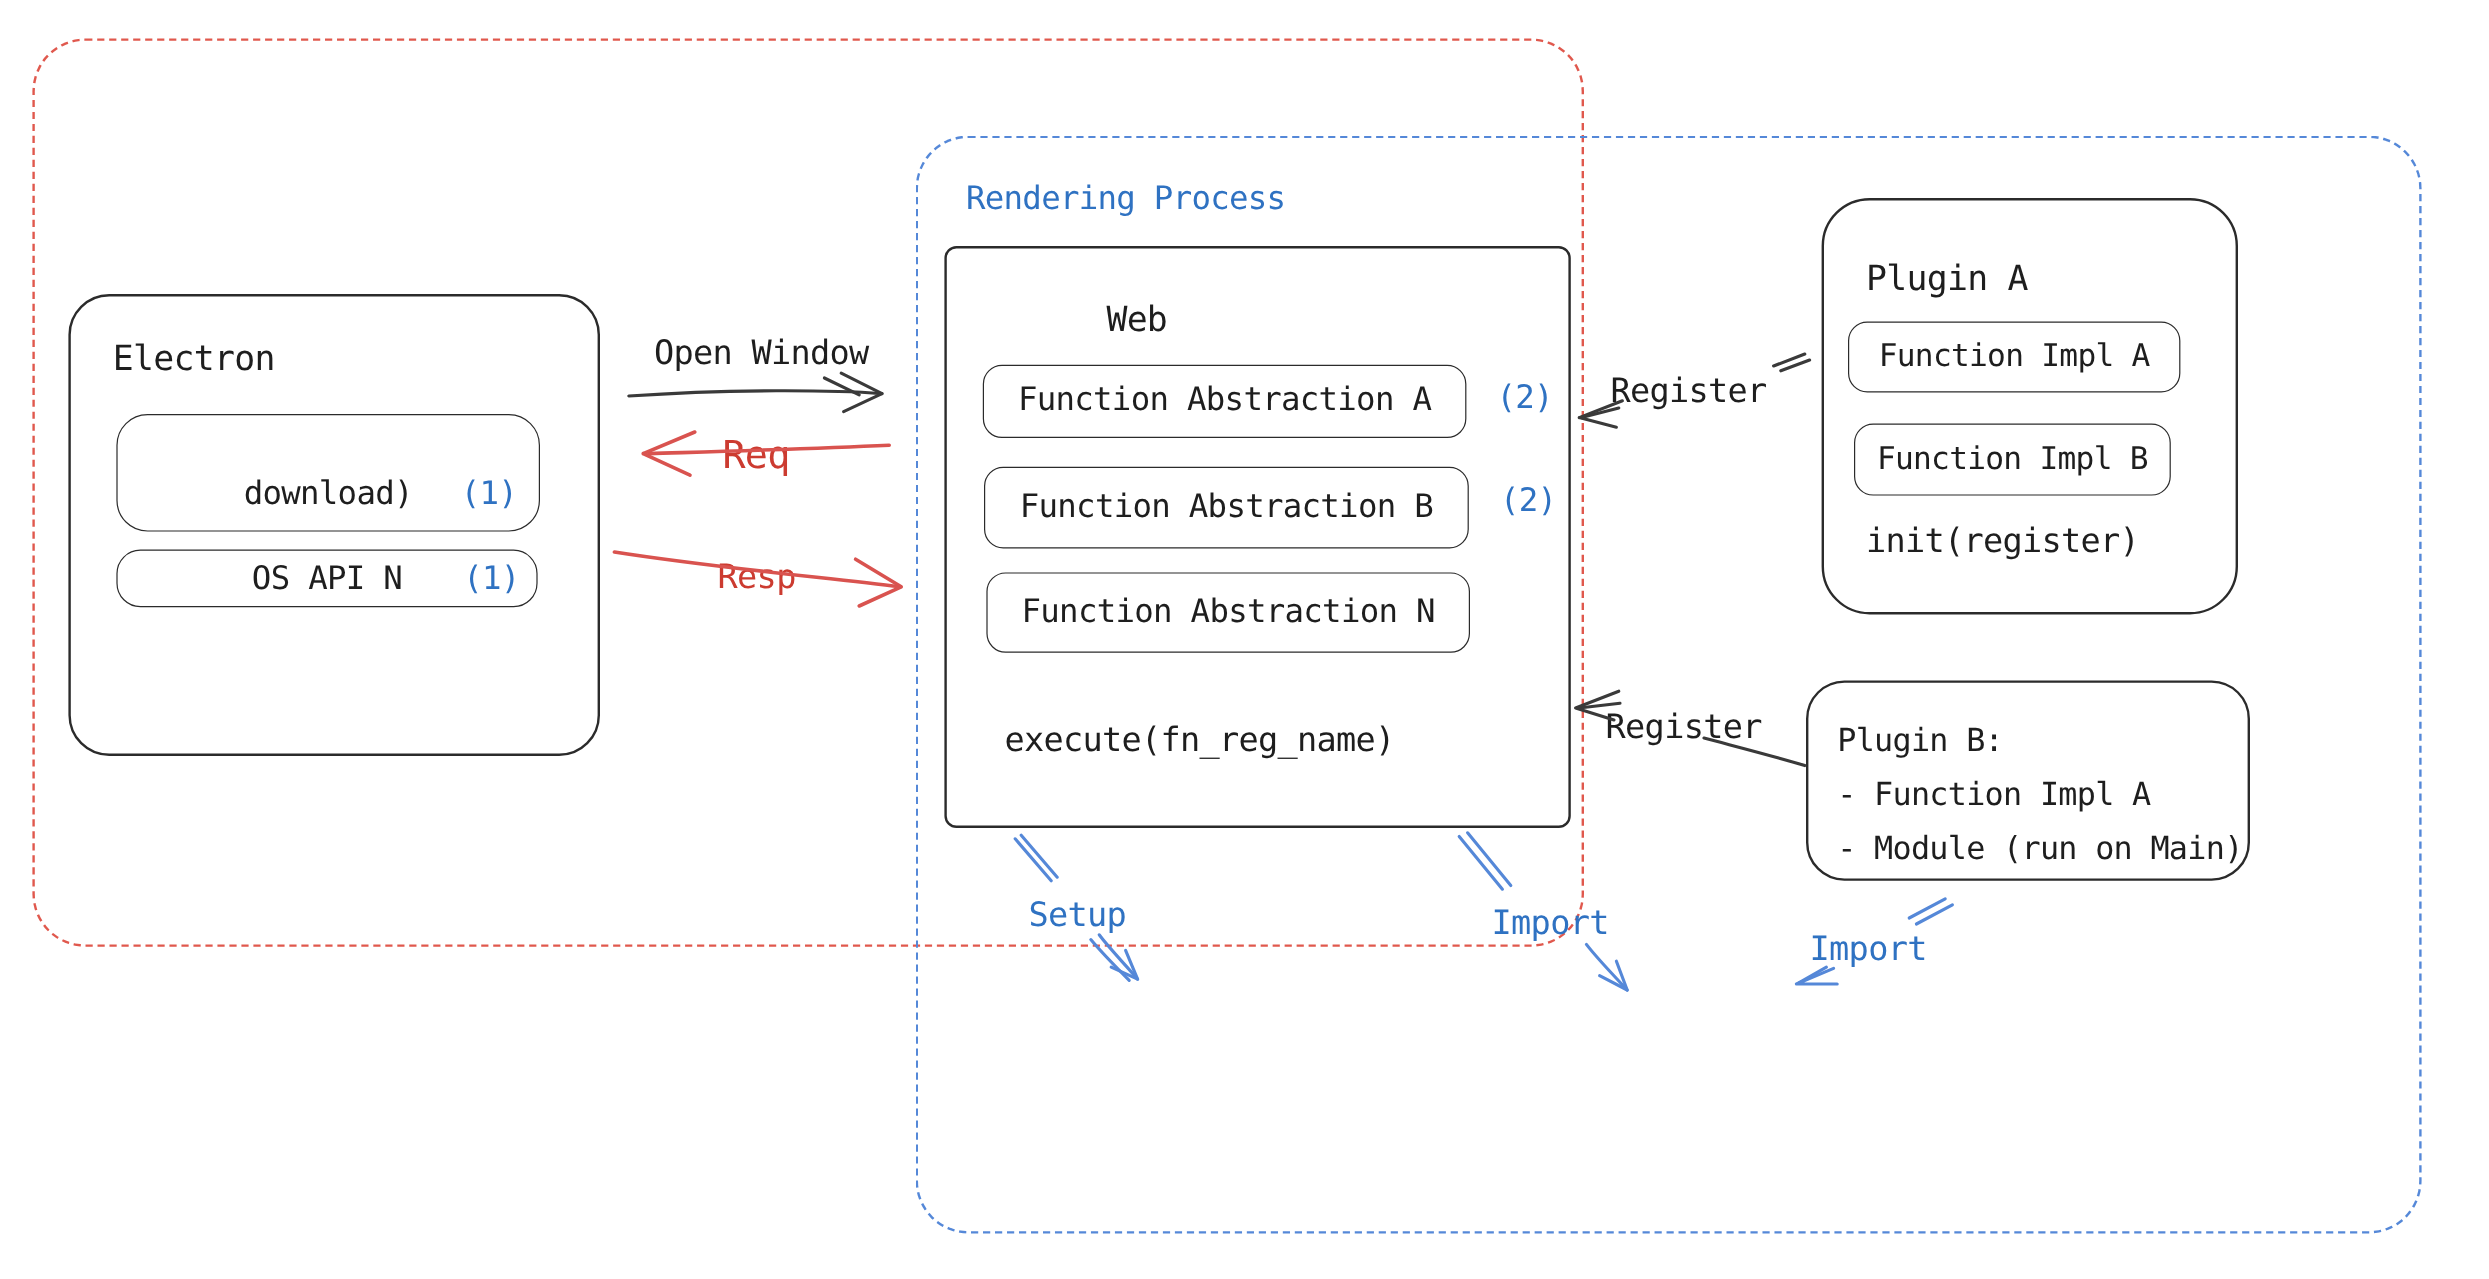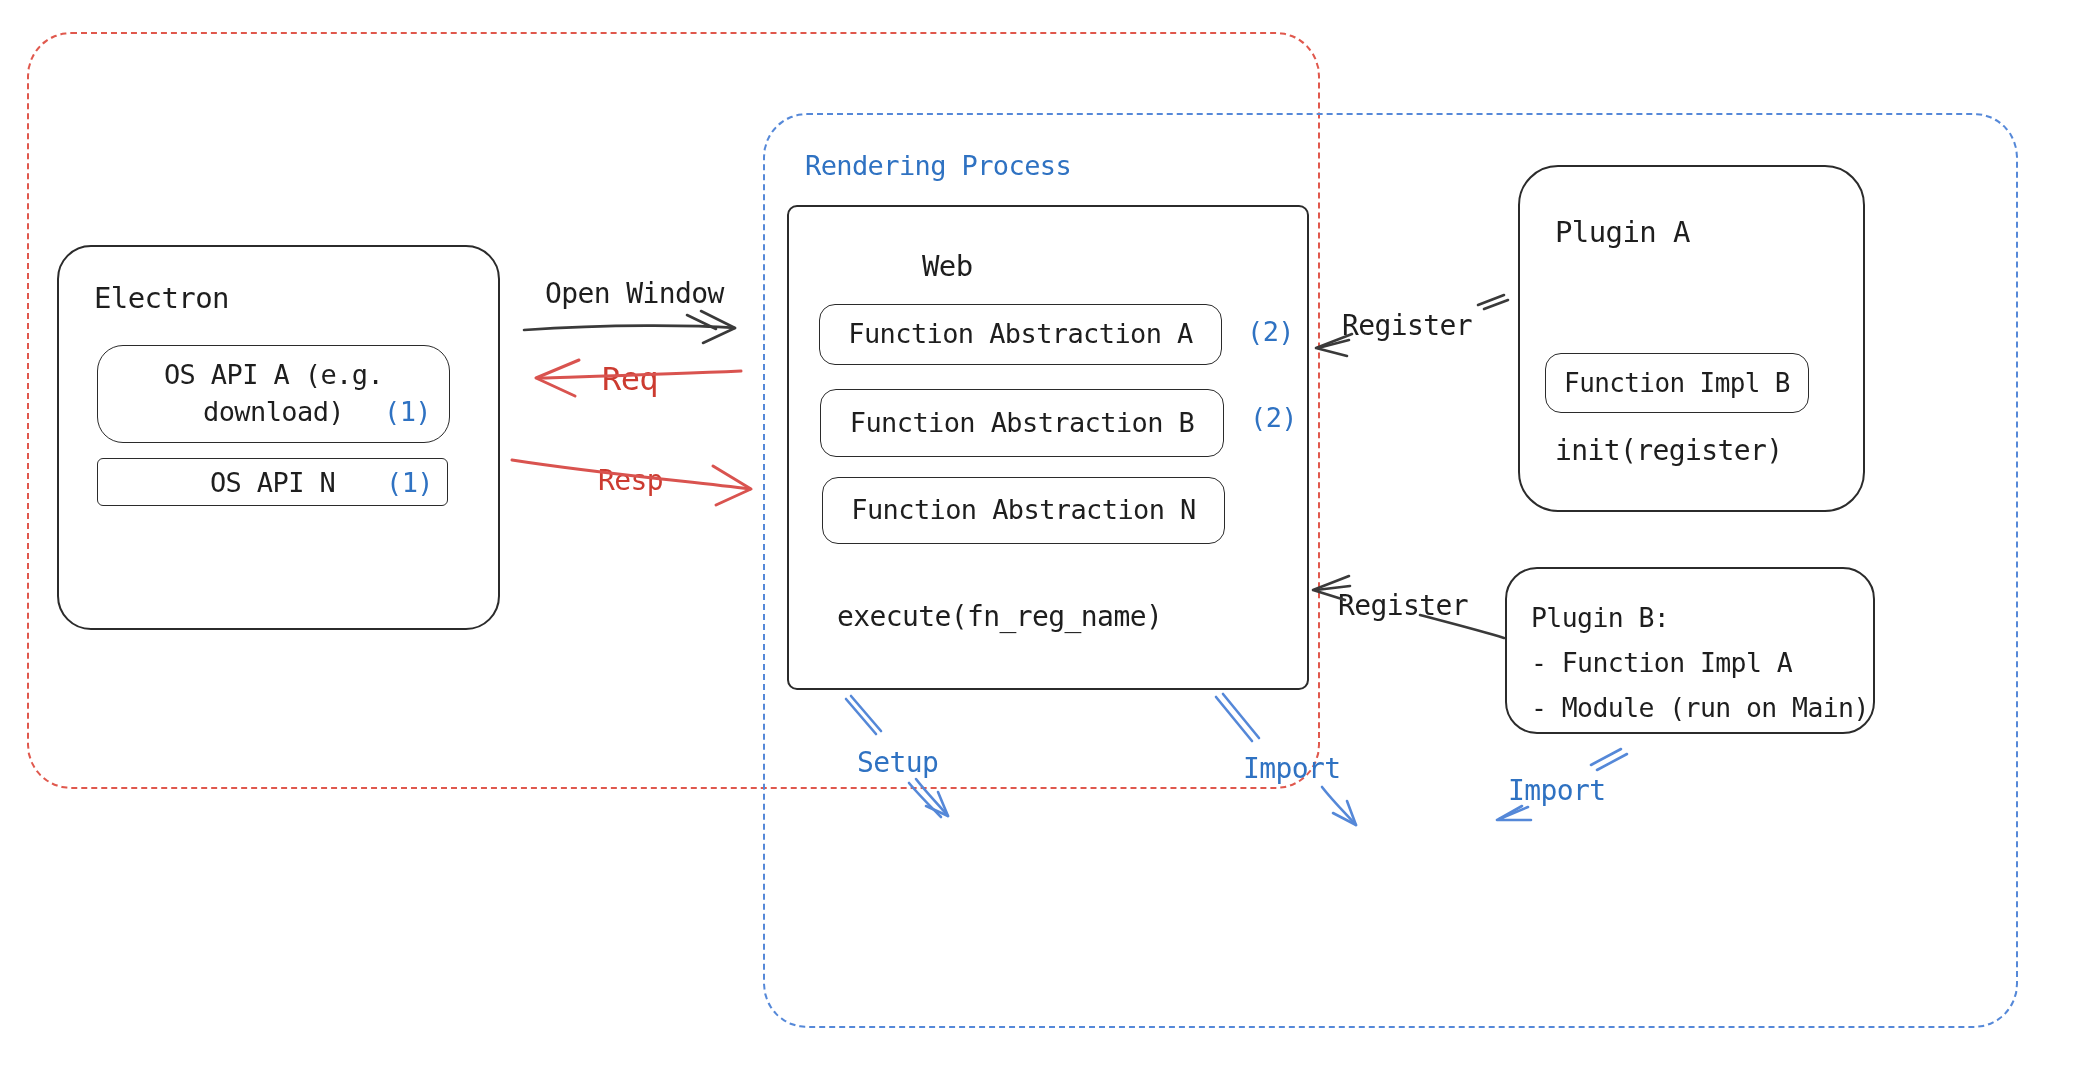--- a/index.html
+++ b/index.html
@@ -32,25 +32,24 @@
 <div class="canvas">
 
   <div class="box dashed-red" style="left:27px;top:32px;width:1293px;height:757px;"></div>
   <div class="box dashed-blue" style="left:763px;top:113px;width:1255px;height:915px;"></div>
 
   <div class="lbl blue-t" style="left:805px;top:148px;">Rendering Process</div>
 
   <div class="box solid" style="left:57px;top:245px;width:443px;height:385px;border-radius:34px;">
     <div class="lbl black-t" style="left:35px;top:33px;font-size:29px;">Electron</div>
     <div class="box solid-thin" style="left:38px;top:98px;width:353px;height:98px;border-radius:26px;">
-      <div class="lbl black-t center" style="left:0;top:11px;width:100%;">OS API A (e.g.</div>
       <div class="lbl black-t center" style="left:0;top:48px;width:100%;">download)</div>
       <div class="lbl ref" style="left:286px;top:48px;">(1)</div>
     </div>
-    <div class="box solid-thin" style="left:38px;top:211px;width:351px;height:48px;border-radius:6px;padding-left:15px;">
+    <div class="box solid-thin" style="left:38px;top:211px;width:351px;height:48px;border-radius:20px;padding-left:15px;">
       <div class="lbl black-t center" style="left:0;top:6px;width:100%;">OS API N</div>
       <div class="lbl ref" style="left:288px;top:6px;">(1)</div>
     </div>
   </div>
 
   <div class="box solid" style="left:787px;top:205px;width:522px;height:485px;border-radius:10px;">
     <div class="lbl black-t" style="left:133px;top:41px;font-size:29px;">Web</div>
     <div class="box solid-thin" style="left:30px;top:97px;width:403px;height:61px;border-radius:16px;">
       <div class="lbl black-t center" style="left:0;top:11px;width:100%;">Function Abstraction A</div>
     </div>
@@ -61,20 +60,23 @@
       <div class="lbl black-t center" style="left:0;top:14px;width:100%;">Function Abstraction N</div>
     </div>
     <div class="lbl black-t" style="left:48px;top:368px;font-size:28px;margin-top:24px;">execute(fn_reg_name)</div>
   </div>
 
   <div class="lbl ref" style="left:1247px;top:314px;">(2)</div>
   <div class="lbl ref" style="left:1250px;top:400px;">(2)</div>
 
   <div class="box solid" style="left:1518px;top:165px;width:347px;height:347px;border-radius:40px;">
     <div class="lbl black-t" style="left:35px;top:47px;font-size:29px;">Plugin A</div>
+    <div class="box solid-thin" style="left:20px;top:101px;width:277px;height:59px;border-radius:16px;">
+      <div class="lbl black-t center" style="left:0;top:10px;width:100%;font-size:26px;">Function Impl A</div>
+    </div>
     <div class="box solid-thin" style="left:25px;top:186px;width:264px;height:60px;border-radius:16px;">
       <div class="lbl black-t center" style="left:0;top:11px;width:100%;font-size:26px;">Function Impl B</div>
     </div>
     <div class="lbl black-t" style="left:35px;top:266px;font-size:28px;">init(register)</div>
   </div>
 
   <div class="box solid" style="left:1505px;top:567px;width:370px;height:167px;border-radius:32px;">
     <div class="lbl black-t" style="left:24px;top:26px;font-size:26.5px;line-height:45px;"><span>Plugin B:</span><br><span>- Function Impl A</span><br><span>- Module (run on Main)</span></div>
   </div>
 

